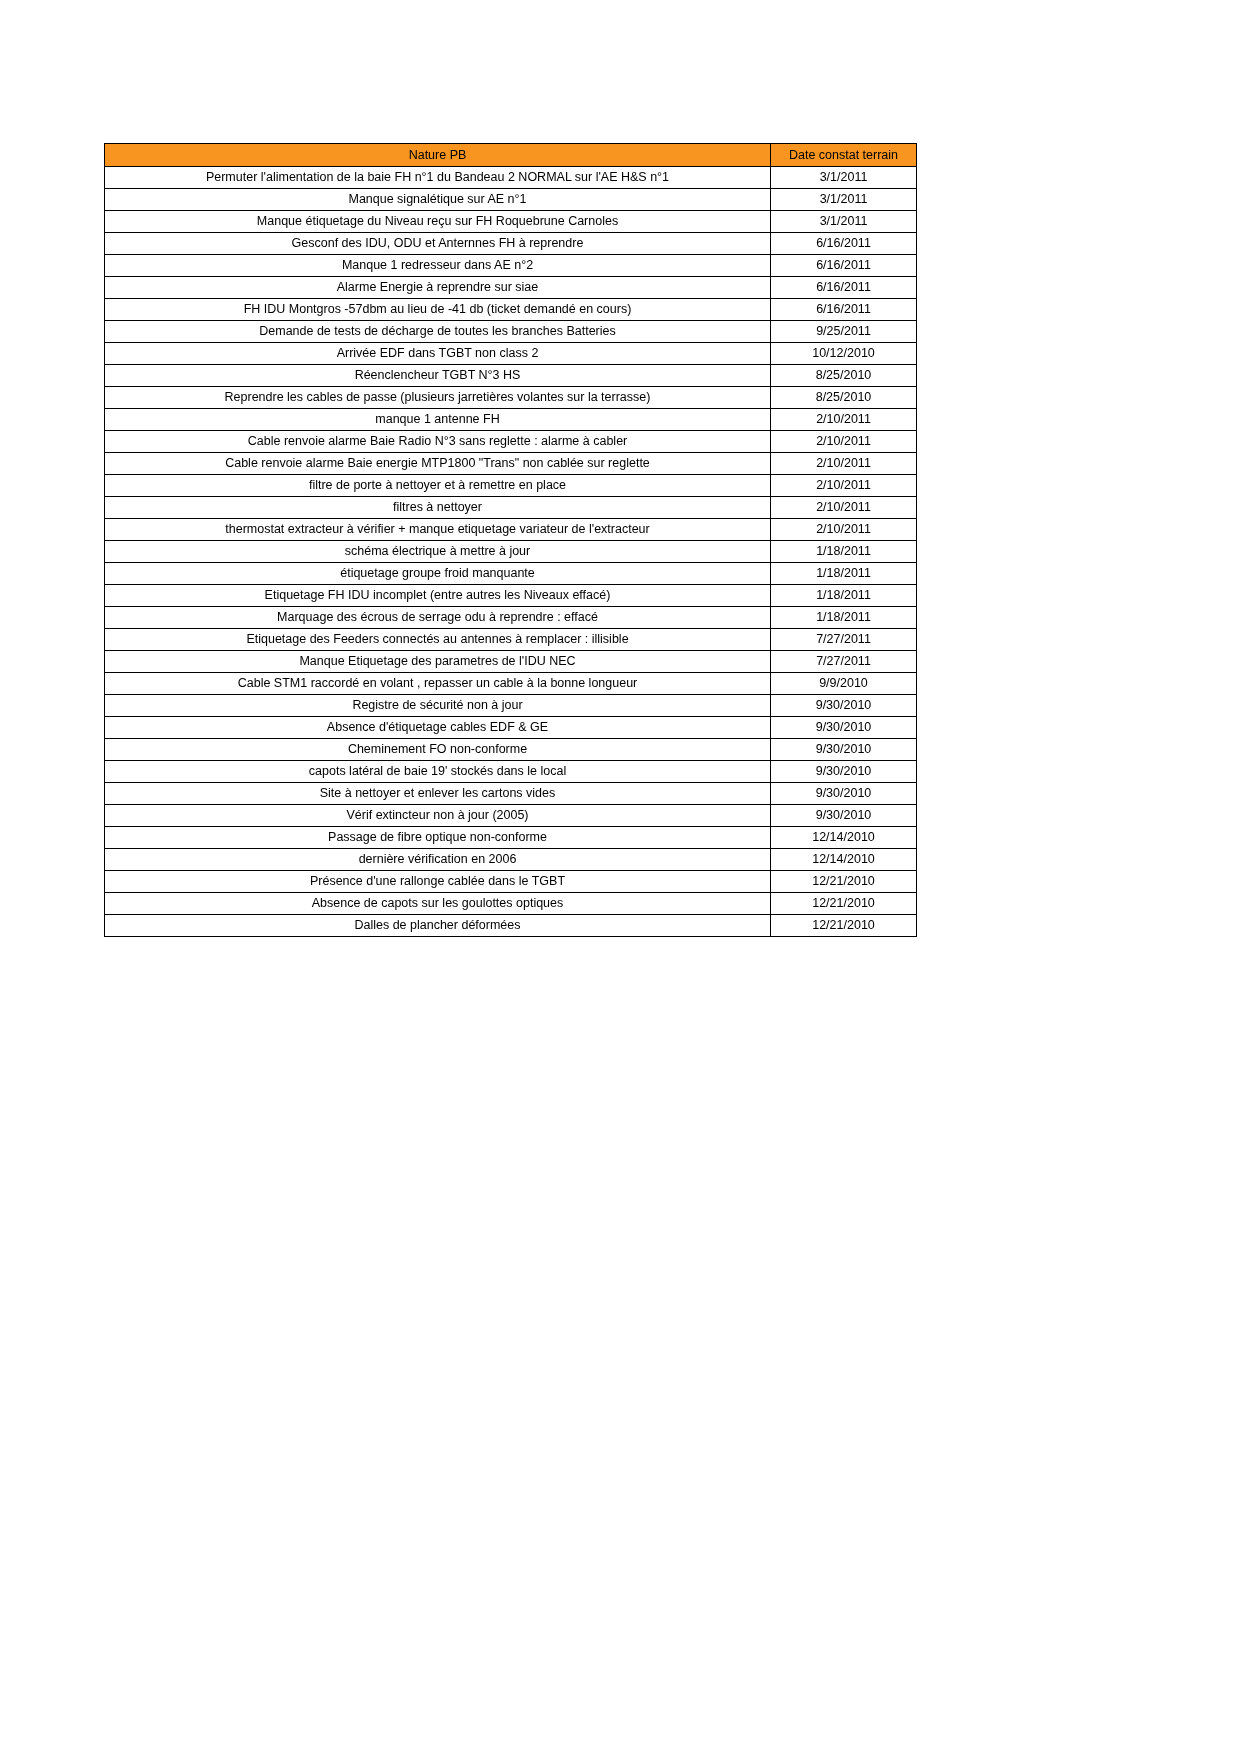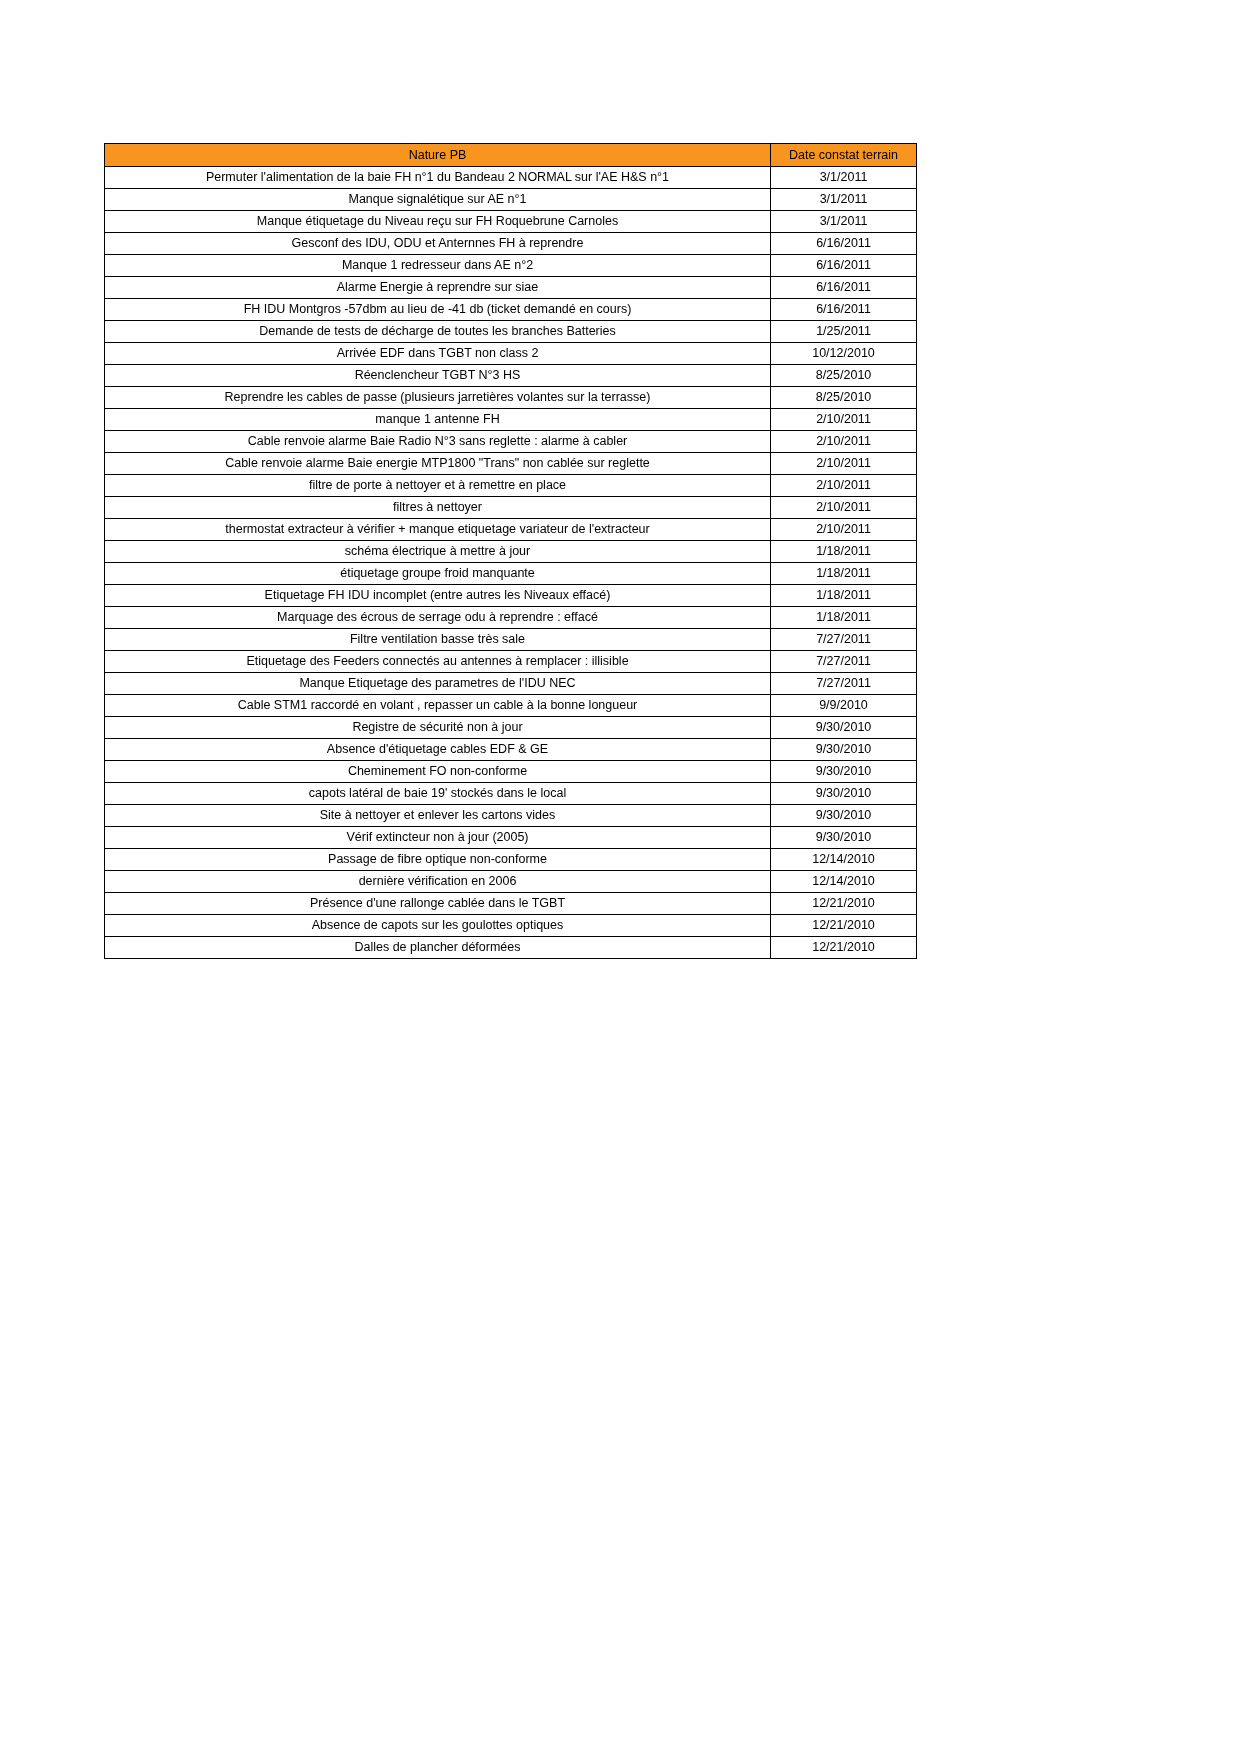--- a/index.html
+++ b/index.html
@@ -99,21 +99,21 @@
           <tr>
             <td>Alarme Energie à reprendre sur siae</td>
             <td>6/16/2011</td>
           </tr>
           <tr>
             <td>FH IDU Montgros -57dbm au lieu de -41 db (ticket demandé en cours)</td>
             <td>6/16/2011</td>
           </tr>
           <tr>
             <td>Demande de tests de décharge de toutes les branches Batteries</td>
-            <td>1/25/2011</td>
+            <td>9/25/2011</td>
           </tr>
           <tr>
             <td>Arrivée EDF dans TGBT non class 2</td>
             <td>10/12/2010</td>
           </tr>
           <tr>
             <td>Réenclencheur TGBT N°3 HS</td>
             <td>8/25/2010</td>
           </tr>
           <tr>
@@ -152,24 +152,20 @@
             <td>étiquetage groupe froid manquante</td>
             <td>1/18/2011</td>
           </tr>
           <tr>
             <td>Etiquetage FH IDU incomplet (entre autres les Niveaux effacé)</td>
             <td>1/18/2011</td>
           </tr>
           <tr>
             <td>Marquage des écrous de serrage odu à reprendre : effacé</td>
             <td>1/18/2011</td>
-          </tr>
-          <tr>
-            <td>Filtre ventilation basse très sale</td>
-            <td>7/27/2011</td>
           </tr>
           <tr>
             <td>Etiquetage des Feeders connectés au antennes à remplacer : illisible</td>
             <td>7/27/2011</td>
           </tr>
           <tr>
             <td>Manque Etiquetage des parametres de l'IDU NEC</td>
             <td>7/27/2011</td>
           </tr>
           <tr>

